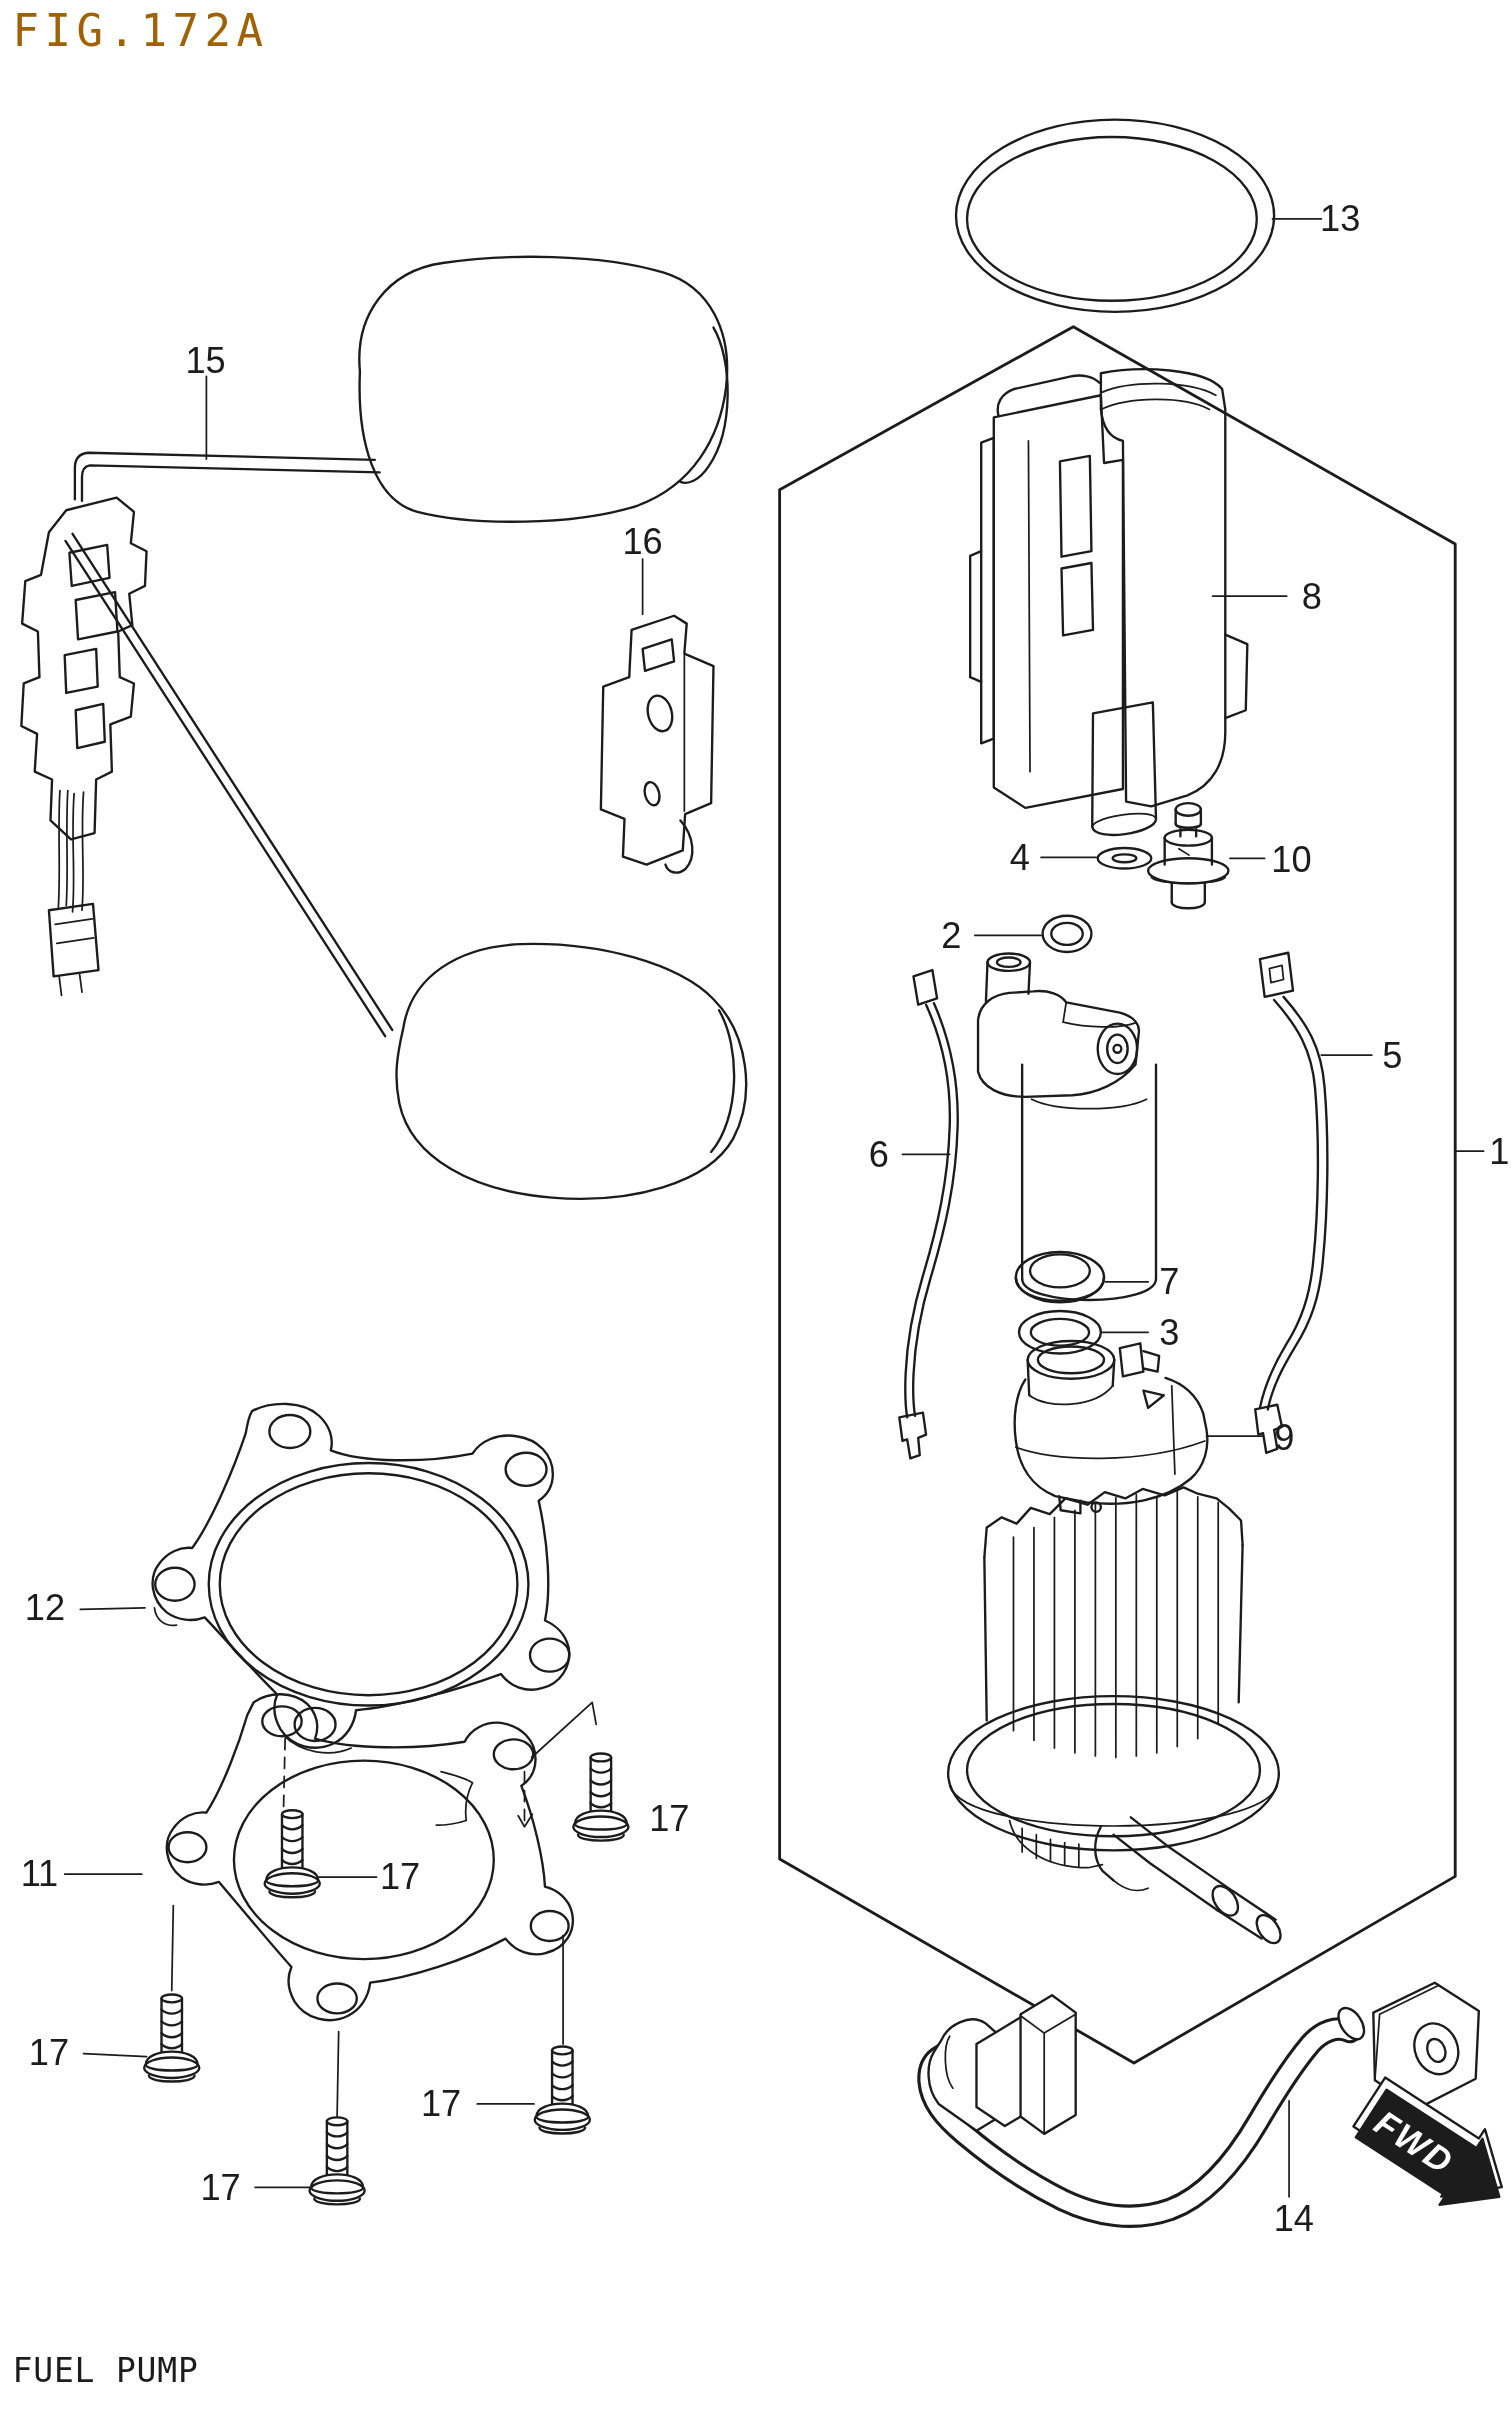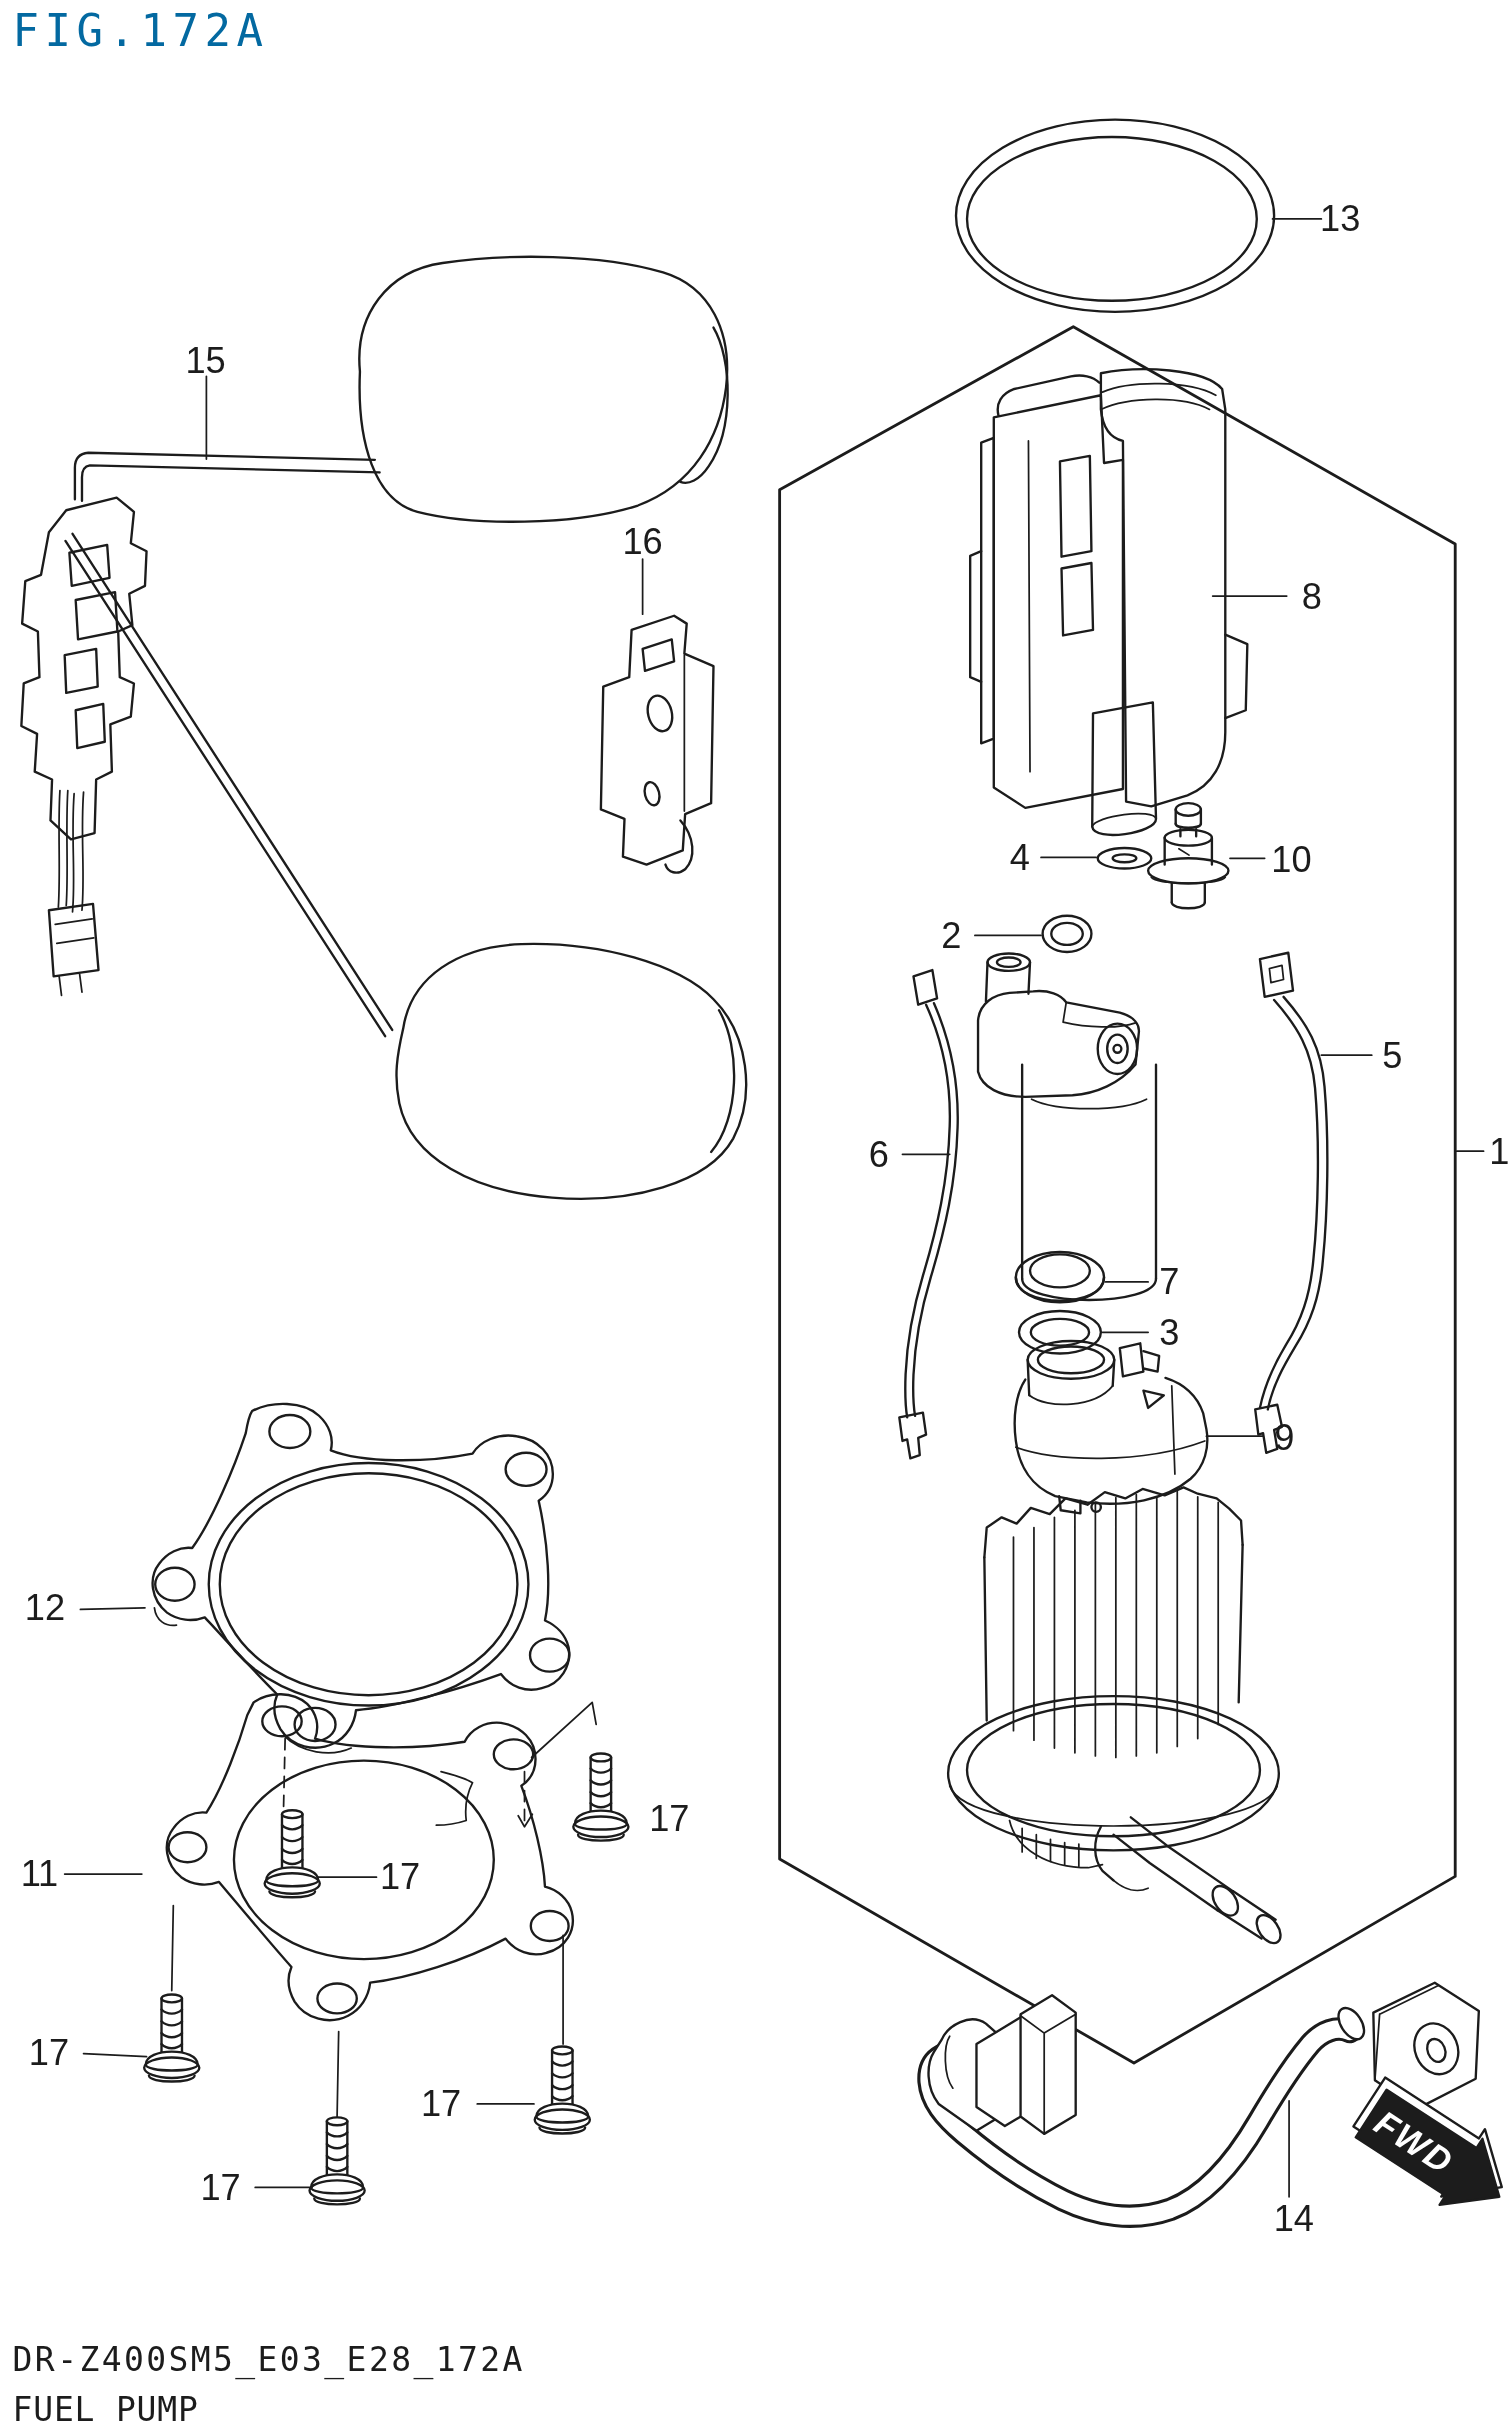--- a/index.html
+++ b/index.html
@@ -4,21 +4,21 @@
 <style>
   html,body { margin:0; padding:0; background:#e8e8e8; }
   .page {
     position:relative; width:1512px; height:2426px;
     background:#ffffff; overflow:hidden;
     font-family:"Liberation Sans", sans-serif; color:#1c1c1c;
   }
   .fig-title {
     position:absolute; left:12.6px; top:4.7px;
     font-family:"DejaVu Sans Mono", monospace;
-    font-size:44px; letter-spacing:5.5px; color:#0369a1; white-space:nowrap;
+    font-size:44px; letter-spacing:5.5px; color:#a16207; white-space:nowrap;
   }
   .footer { position:absolute; left:12.6px; top:2340px; }
   .footer-code {
     font-family:"DejaVu Sans Mono", monospace;
     font-size:33px; letter-spacing:2.4px; white-space:nowrap;
   }
   .footer-name {
     font-family:"DejaVu Sans Mono", monospace;
     font-size:33px; letter-spacing:0.8px; margin-top:11px; white-space:nowrap;
   }
@@ -337,18 +337,17 @@
         <text x="508" y="2383" class="callout">17</text>
         <text x="850" y="2310" class="callout">17</text>
         <text x="62" y="2607" class="callout">17</text>
         <text x="280" y="2778" class="callout">17</text>
         <text x="560" y="2671" class="callout">17</text>
         <text x="1643" y="2818" class="callout">14</text>
       </g>
   </svg>
 
   <div class="footer">
-    <div class="footer-code">DR-Z400SM5_E03_E28_172A</div>
     <div class="footer-name">FUEL PUMP</div>
   </div>
 
 </div>
 
 
 </body></html>

